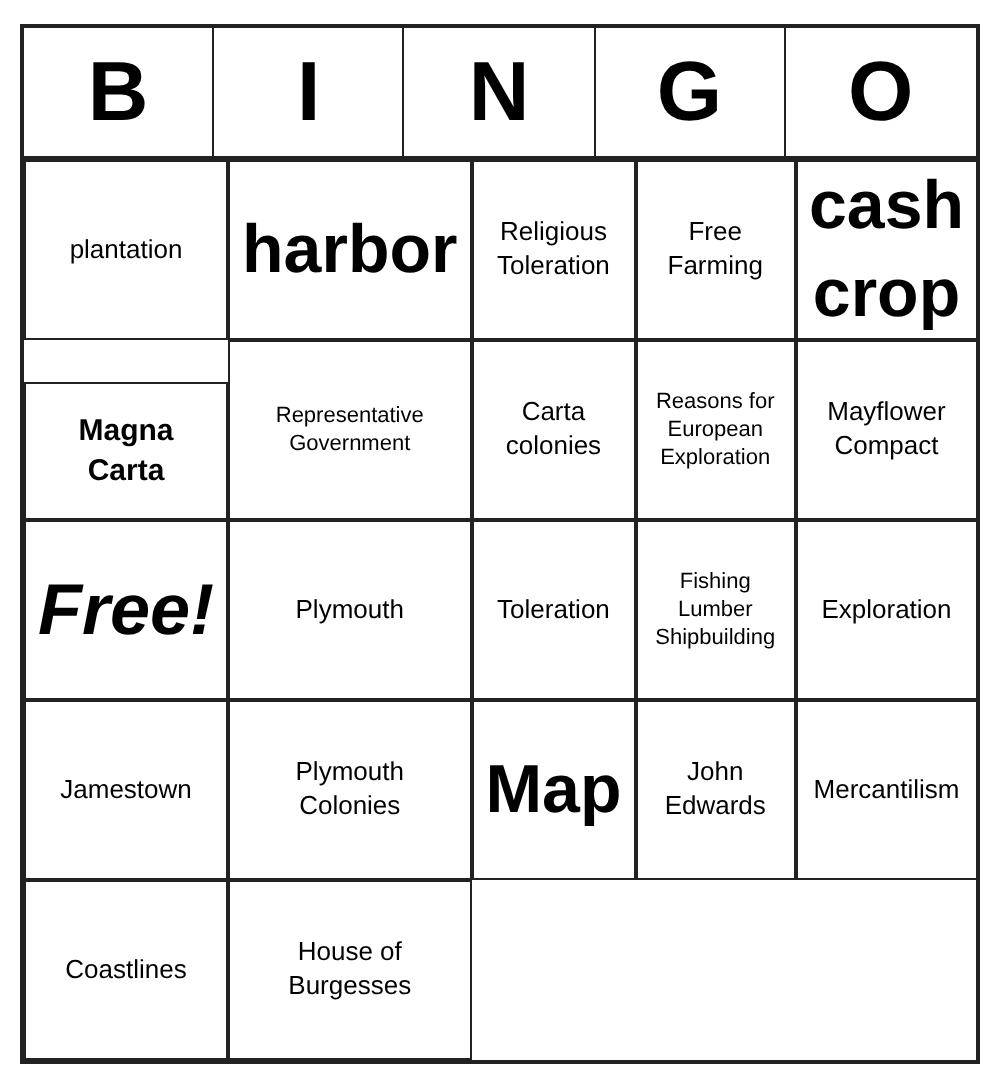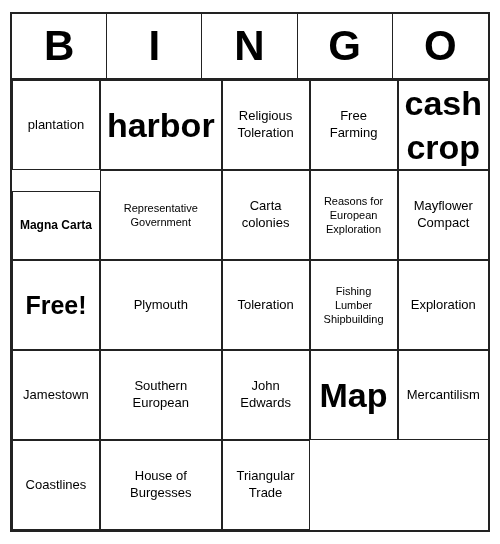--- a/index.html
+++ b/index.html
@@ -48,30 +48,31 @@
       cursor: default;
     }
     .bingo-cell:nth-child(5n) {
       border-right: none;
     }
     .bingo-cell.large-text {
       font-size: 34px;
       font-weight: bold;
     }
     .bingo-cell.medium-text {
-      font-size: 12px;
+      font-size: 15px;
       font-weight: bold;
       margin-top: 21px;
     }
     .bingo-cell.small-text {
       font-size: 11px;
     }
     .bingo-cell.free {
-      font-size: 25px;
+      font-size: 36px;
       font-weight: bold;
+      font-style: italic;
     }
   </style>
 </head>
 <body>
 
 <div class="bingo-card">
   <div class="bingo-header">
   <div class="bingo-header-cell">B</div>
       <div class="bingo-header-cell">I</div>
       <div class="bingo-header-cell">N</div>
@@ -88,21 +89,20 @@
       <div class="bingo-cell small-text">Representative Government</div>
       <div class="bingo-cell">Carta colonies</div>
       <div class="bingo-cell small-text">Reasons for European Exploration</div>
       <div class="bingo-cell">Mayflower Compact</div>
       <div class="bingo-cell free">Free!</div>
       <div class="bingo-cell">Plymouth</div>
       <div class="bingo-cell">Toleration</div>
       <div class="bingo-cell small-text">Fishing Lumber Shipbuilding</div>
       <div class="bingo-cell">Exploration</div>
       <div class="bingo-cell">Jamestown</div>
-      <div class="bingo-cell">Southern European</div>
+      <div class="bingo-cell">Plymouth Colonies</div>
+      <div class="bingo-cell large-text">Map</div>
       <div class="bingo-cell">John Edwards</div>
-      <div class="bingo-cell large-text">Map</div>
       <div class="bingo-cell">Mercantilism</div>
       <div class="bingo-cell">Coastlines</div>
       <div class="bingo-cell">House of Burgesses</div>
-      <div class="bingo-cell">Triangular Trade</div>
     </div>
 </div>
 
 </body></html>

